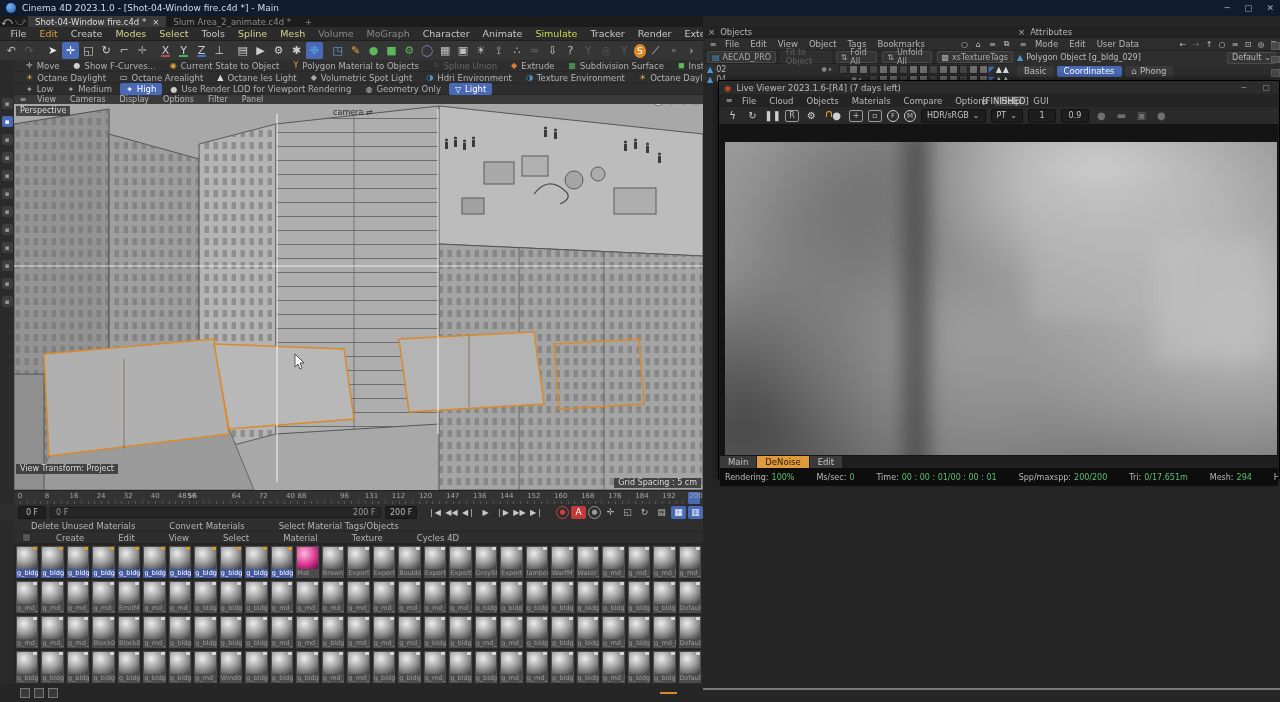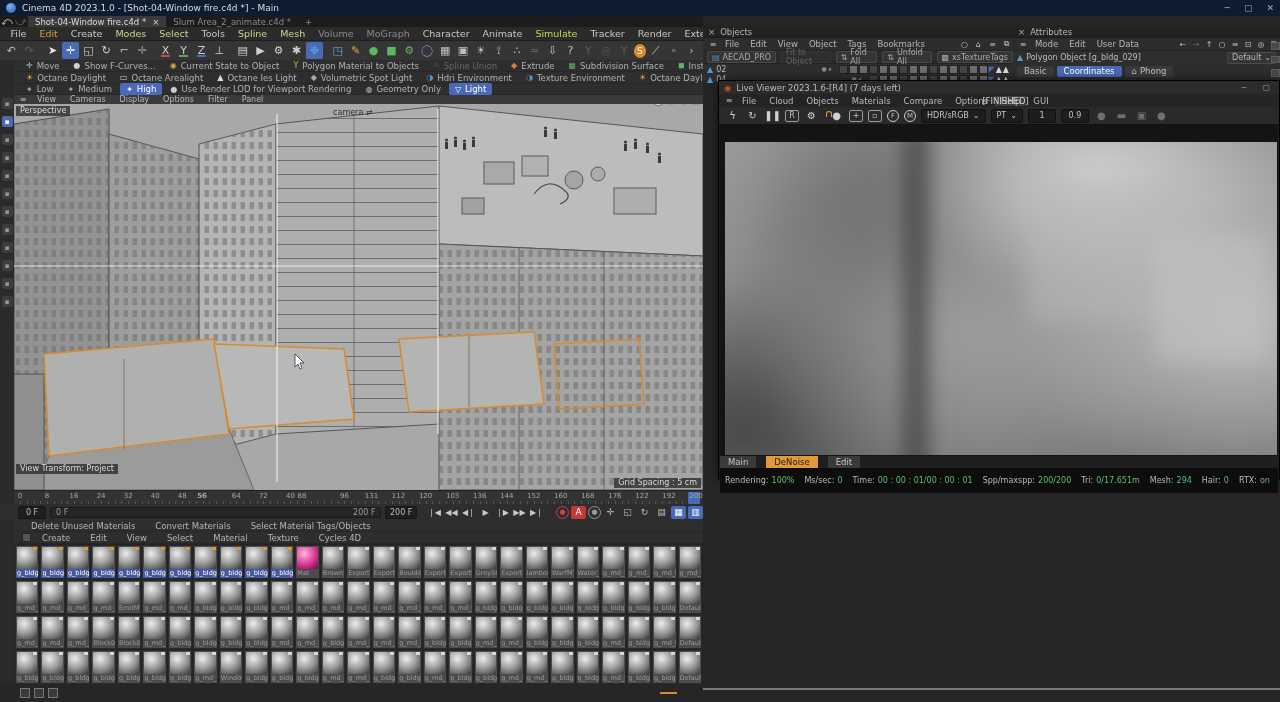--- a/index.html
+++ b/index.html
@@ -45,21 +45,21 @@
      background-image:repeating-linear-gradient(90deg,#555 0 1px,transparent 1px 6.76px);background-position:6px 0;background-size:100% 4px;background-repeat:no-repeat;background-position-y:10px;}
   .tick{position:absolute;top:1px;font-size:7px;color:#a8a8a8;transform:translateX(-50%);}
   #rulerL{left:0;top:490px;width:14px;height:14px;background:#2a2a2a;}
   #playhead-end{position:absolute;top:1px;width:12px;height:12px;background:#4a6ab8;border-radius:1px;}
   #transport{left:0;top:504px;width:703px;height:16px;background:#2e2e2e;display:flex;align-items:center;gap:4px;padding-left:18px;box-sizing:border-box;}
   .tfield{background:#1f1f1f;border:1px solid #161616;color:#bbb;font-size:8px;height:11px;display:flex;align-items:center;justify-content:center;border-radius:2px;}
   #rangebar{width:380px;height:11px;background:#262626;border:1px solid #1a1a1a;border-radius:2px;display:flex;align-items:center;justify-content:space-between;padding:0 5px;font-size:8px;color:#999;box-sizing:border-box;}
   .tbtn{width:15px;height:13px;display:flex;align-items:center;justify-content:center;color:#c9c9c9;font-size:8px;}
   .recbtn{width:15px;height:13px;display:flex;align-items:center;justify-content:center;font-size:9px;border-radius:2px;}
   
-  .matmenu{left:14px;width:689px;height:12px;background:#2e2e2e;display:flex;align-items:center;gap:2px;font-size:8.5px;color:#b5b5b5;padding-left:8px;box-sizing:border-box;border-bottom:1px solid #262626;}
+  .matmenu{left:14px;width:689px;height:12px;background:#2e2e2e;display:flex;align-items:center;gap:16px;font-size:8.5px;color:#b5b5b5;padding-left:8px;box-sizing:border-box;border-bottom:1px solid #262626;}
   .matmenu .mi{font-size:8.5px;padding:0 9px;}
   #matgrid{left:14px;top:544px;width:689px;height:140px;background:#232323;display:grid;grid-template-columns:repeat(27,1fr);grid-auto-rows:34px;gap:1px 1px;padding:1px;box-sizing:border-box;}
   .mat{position:relative;background:#4c4c4c;border:1px solid #2a2a2a;box-sizing:border-box;}
   .mball{position:absolute;left:1px;top:1px;right:1px;height:22px;background:radial-gradient(circle at 35% 30%,#ededed,#9c9c9c 48%,#3f3f3f 95%);border-radius:1px;}
   .mball.pink{background:radial-gradient(circle at 35% 30%,#ffb7dd,#d9368f 55%,#6e0f49 95%);}
   .mlabel{position:absolute;left:0;right:0;bottom:0;height:9px;font-size:6.5px;line-height:9px;color:#9a9a9a;overflow:hidden;white-space:nowrap;padding-left:1px;}
   .mlabel.sel{background:#44589e;color:#fff;}
   .mmark{position:absolute;top:1px;right:1px;width:4px;height:3px;}
   
   #bottomstrip{left:0;top:684px;width:703px;height:18px;background:#262626;display:flex;align-items:center;gap:4px;padding-left:20px;box-sizing:border-box;}
@@ -96,24 +96,24 @@
   #lv-img .blob{position:absolute;inset:-30px;filter:blur(16px);
     background:
       radial-gradient(280px 170px at 66% 18%, #d2d2d2 0%, rgba(210,210,210,0) 70%),
       radial-gradient(330px 260px at 88% 55%, #bdbdbd 0%, rgba(189,189,189,0) 70%),
       radial-gradient(300px 240px at 45% 60%, #9d9d9d 0%, rgba(157,157,157,0) 75%),
       radial-gradient(260px 220px at 8% 85%, #474747 0%, rgba(71,71,71,0) 72%),
       radial-gradient(220px 320px at 30% 40%, #606060 0%, rgba(96,96,96,0) 70%),
       linear-gradient(180deg,#9b9b9b 0%,#8e8e8e 55%,#6e6e6e 100%);}
   #lv-img .streak{position:absolute;left:32%;top:-10px;width:5%;height:110%;background:#3e3e3e;filter:blur(9px);opacity:.65;}
   #lv-img .bldg{position:absolute;filter:blur(10px);background:#b8b8b8;opacity:.5;}
-  #lv-tabs{position:absolute;left:1px;top:375px;height:12px;display:flex;gap:10px;}
+  #lv-tabs{position:absolute;left:1px;top:375px;height:12px;display:flex;gap:1px;}
   .lvtab{height:12px;display:flex;align-items:center;padding:0 8px;background:#3a3a3a;color:#c5c5c5;font-size:8.5px;}
   .lvtab.act{background:#e09a3c;color:#241a06;}
-  #lv-status{position:absolute;left:1px;right:1px;top:387px;height:25px;background:#0d0d0d;display:flex;align-items:center;gap:10px;padding-left:5px;font-size:8px;color:#b9b9b9;white-space:nowrap;overflow:hidden;}
+  #lv-status{position:absolute;left:1px;right:1px;top:387px;height:18px;background:#0d0d0d;display:flex;align-items:center;gap:22px;padding-left:5px;font-size:8px;color:#b9b9b9;white-space:nowrap;overflow:hidden;}
   .stat .v{color:#5fbf6f;margin-left:3px;}
   #rscroll{left:703px;top:688px;width:577px;height:2px;background:#7a7a7a;}
   #rstrip{left:1271px;top:40px;width:9px;height:78px;display:flex;flex-direction:column;gap:6px;align-items:center;padding-top:2px;box-sizing:border-box;}
   .rsico{width:7px;height:7px;background:#4a4a4a;border:1px solid #5e5e5e;}
   .newlayouts{color:#9a9a9a;}
 </style>
 </head>
 <body>
 
 <div id="app">
@@ -478,37 +478,37 @@
   <div id="rulerL" class="abs"></div>
   <div id="ruler" class="abs">
     <div id="playhead-end" style="left:674px"></div>
   <span class="tick" style="left: 6px;">0</span>
       <span class="tick" style="left: 33.04px;">8</span>
       <span class="tick" style="left: 60.08px;">16</span>
       <span class="tick" style="left: 87.12px;">24</span>
       <span class="tick" style="left: 114.16px;">32</span>
       <span class="tick" style="left: 141.2px;">40</span>
       <span class="tick" style="left: 168.24px;">48</span>
-      <span class="tick" style="left: 188px; font-weight: bold;">56</span>
+      <span class="tick" style="left: 178px; font-weight: bold;">56</span>
       <span class="tick" style="left: 222.32px;">64</span>
       <span class="tick" style="left: 249.36px;">72</span>
       <span class="tick" style="left: 276.4px;">40</span>
       <span class="tick" style="left: 288px;">88</span>
       <span class="tick" style="left: 330.48px;">96</span>
       <span class="tick" style="left: 357.52px;">131</span>
       <span class="tick" style="left: 384.56px;">112</span>
       <span class="tick" style="left: 411.6px;">120</span>
-      <span class="tick" style="left: 438.64px;">103</span>
+      <span class="tick" style="left: 438.64px;">147</span>
       <span class="tick" style="left: 465.68px;">136</span>
       <span class="tick" style="left: 492.72px;">144</span>
       <span class="tick" style="left: 519.76px;">152</span>
       <span class="tick" style="left: 546.8px;">160</span>
       <span class="tick" style="left: 573.84px;">168</span>
       <span class="tick" style="left: 600.88px;">176</span>
-      <span class="tick" style="left: 627.92px;">122</span>
+      <span class="tick" style="left: 627.92px;">184</span>
       <span class="tick" style="left: 654.96px;">192</span>
       <span class="tick" style="left: 682px;">200</span>
     </div>
 
   <div id="transport" class="abs">
     <span class="tfield" style="width:30px">0 F</span>
     <span id="rangebar">
       <span>0 F</span>
       <span>200 F</span>
     </span>

